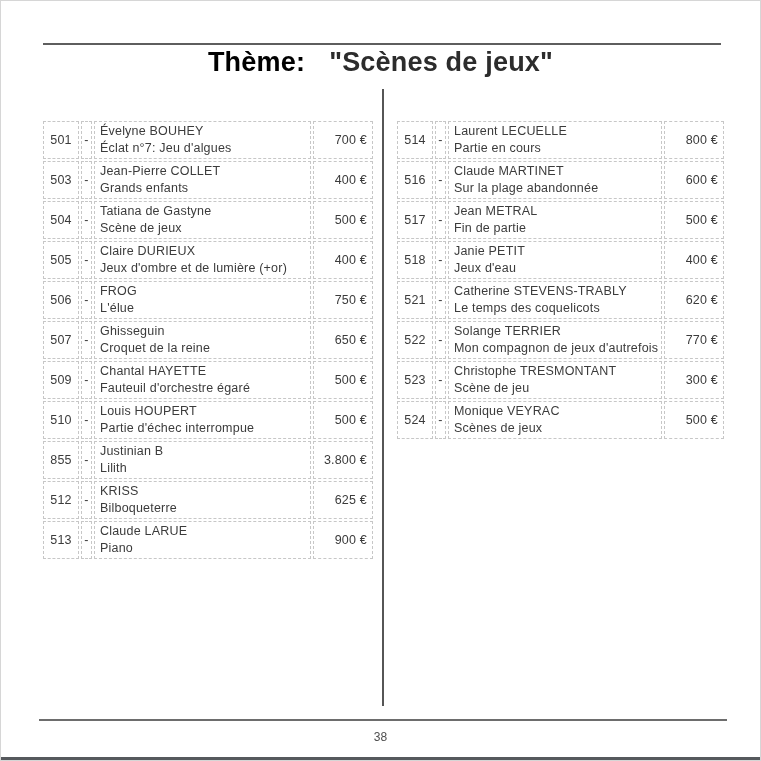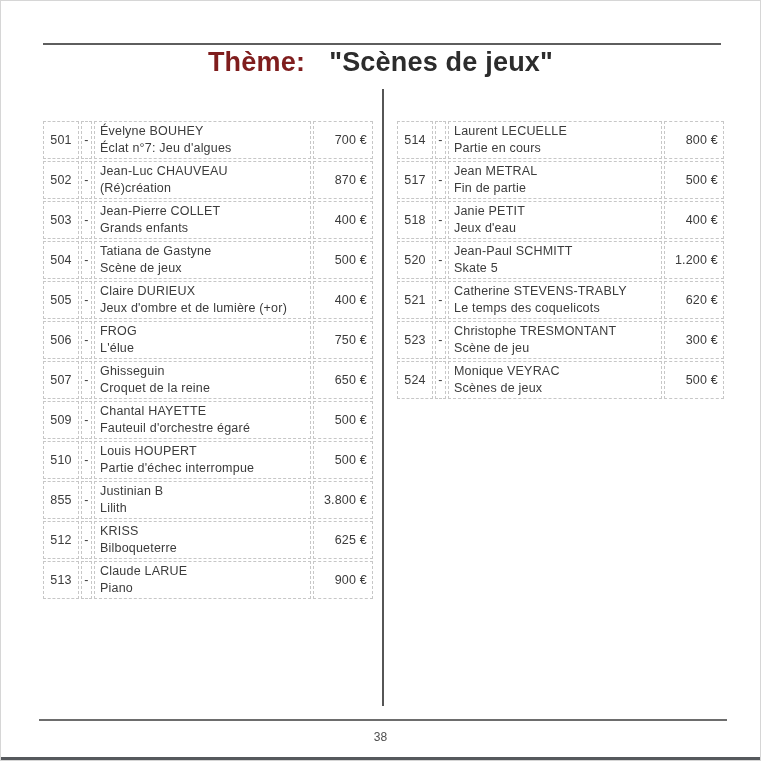--- a/index.html
+++ b/index.html
@@ -6,21 +6,21 @@
   .page{
     position:relative;width:761px;height:761px;background:#ffffff;
     border:1px solid #d6d6d6;box-sizing:border-box;overflow:hidden;
     font-family:"Liberation Sans","DejaVu Sans",sans-serif;color:#3b3b3b;
   }
   .top-rule{position:absolute;top:42px;left:42px;width:678px;height:2px;background:#5e5e5e;}
   .title{
     position:absolute;top:46px;left:0;width:100%;text-align:center;
     font-size:27px;font-weight:bold;letter-spacing:.2px;color:#2c2c2c;
   }
-  .title .red{color:#7f1d1d;margin-right:24px;}
+  .title .red{color:#000000;margin-right:24px;}
   .divider{position:absolute;left:381px;top:88px;width:2px;height:617px;background:#565656;}
   .col{position:absolute;top:118px;}
   .col.left{left:40px;width:334px;}
   .col.right{left:394px;width:331px;}
   table.catalog{width:100%;border-collapse:separate;border-spacing:2px;}
   table.catalog td{
     border:1px dashed #c7c7c7;height:36px;vertical-align:middle;
     font-size:12.5px;letter-spacing:.2px;color:#3b3b3b;box-sizing:border-box;
   }
   td.num{width:36px;text-align:center;font-size:13px;}
@@ -50,29 +50,20 @@
           <tr>
             <td class="num">501</td>
             <td class="sep">-</td>
             <td class="txt">
               <div>Évelyne BOUHEY</div>
               <div>Éclat n°7: Jeu d'algues</div>
             </td>
             <td class="price">700 €</td>
           </tr>
           <tr>
-            <td class="num">502</td>
-            <td class="sep">-</td>
-            <td class="txt">
-              <div>Jean-Luc CHAUVEAU</div>
-              <div>(Ré)création</div>
-            </td>
-            <td class="price">870 €</td>
-          </tr>
-          <tr>
             <td class="num">503</td>
             <td class="sep">-</td>
             <td class="txt">
               <div>Jean-Pierre COLLET</div>
               <div>Grands enfants</div>
             </td>
             <td class="price">400 €</td>
           </tr>
           <tr>
             <td class="num">504</td>
@@ -165,54 +156,63 @@
           <tr>
             <td class="num">514</td>
             <td class="sep">-</td>
             <td class="txt">
               <div>Laurent LECUELLE</div>
               <div>Partie en cours</div>
             </td>
             <td class="price">800 €</td>
           </tr>
           <tr>
+            <td class="num">516</td>
+            <td class="sep">-</td>
+            <td class="txt">
+              <div>Claude MARTINET</div>
+              <div>Sur la plage abandonnée</div>
+            </td>
+            <td class="price">600 €</td>
+          </tr>
+          <tr>
             <td class="num">517</td>
             <td class="sep">-</td>
             <td class="txt">
               <div>Jean METRAL</div>
               <div>Fin de partie</div>
             </td>
             <td class="price">500 €</td>
           </tr>
           <tr>
             <td class="num">518</td>
             <td class="sep">-</td>
             <td class="txt">
               <div>Janie PETIT</div>
               <div>Jeux d'eau</div>
             </td>
             <td class="price">400 €</td>
           </tr>
           <tr>
-            <td class="num">520</td>
-            <td class="sep">-</td>
-            <td class="txt">
-              <div>Jean-Paul SCHMITT</div>
-              <div>Skate 5</div>
-            </td>
-            <td class="price">1.200 €</td>
-          </tr>
-          <tr>
             <td class="num">521</td>
             <td class="sep">-</td>
             <td class="txt">
               <div>Catherine STEVENS-TRABLY</div>
               <div>Le temps des coquelicots</div>
             </td>
             <td class="price">620 €</td>
+          </tr>
+          <tr>
+            <td class="num">522</td>
+            <td class="sep">-</td>
+            <td class="txt">
+              <div>Solange TERRIER</div>
+              <div>Mon compagnon de jeux d'autrefois</div>
+            </td>
+            <td class="price">770 €</td>
           </tr>
           <tr>
             <td class="num">523</td>
             <td class="sep">-</td>
             <td class="txt">
               <div>Christophe TRESMONTANT</div>
               <div>Scène de jeu</div>
             </td>
             <td class="price">300 €</td>
           </tr>

